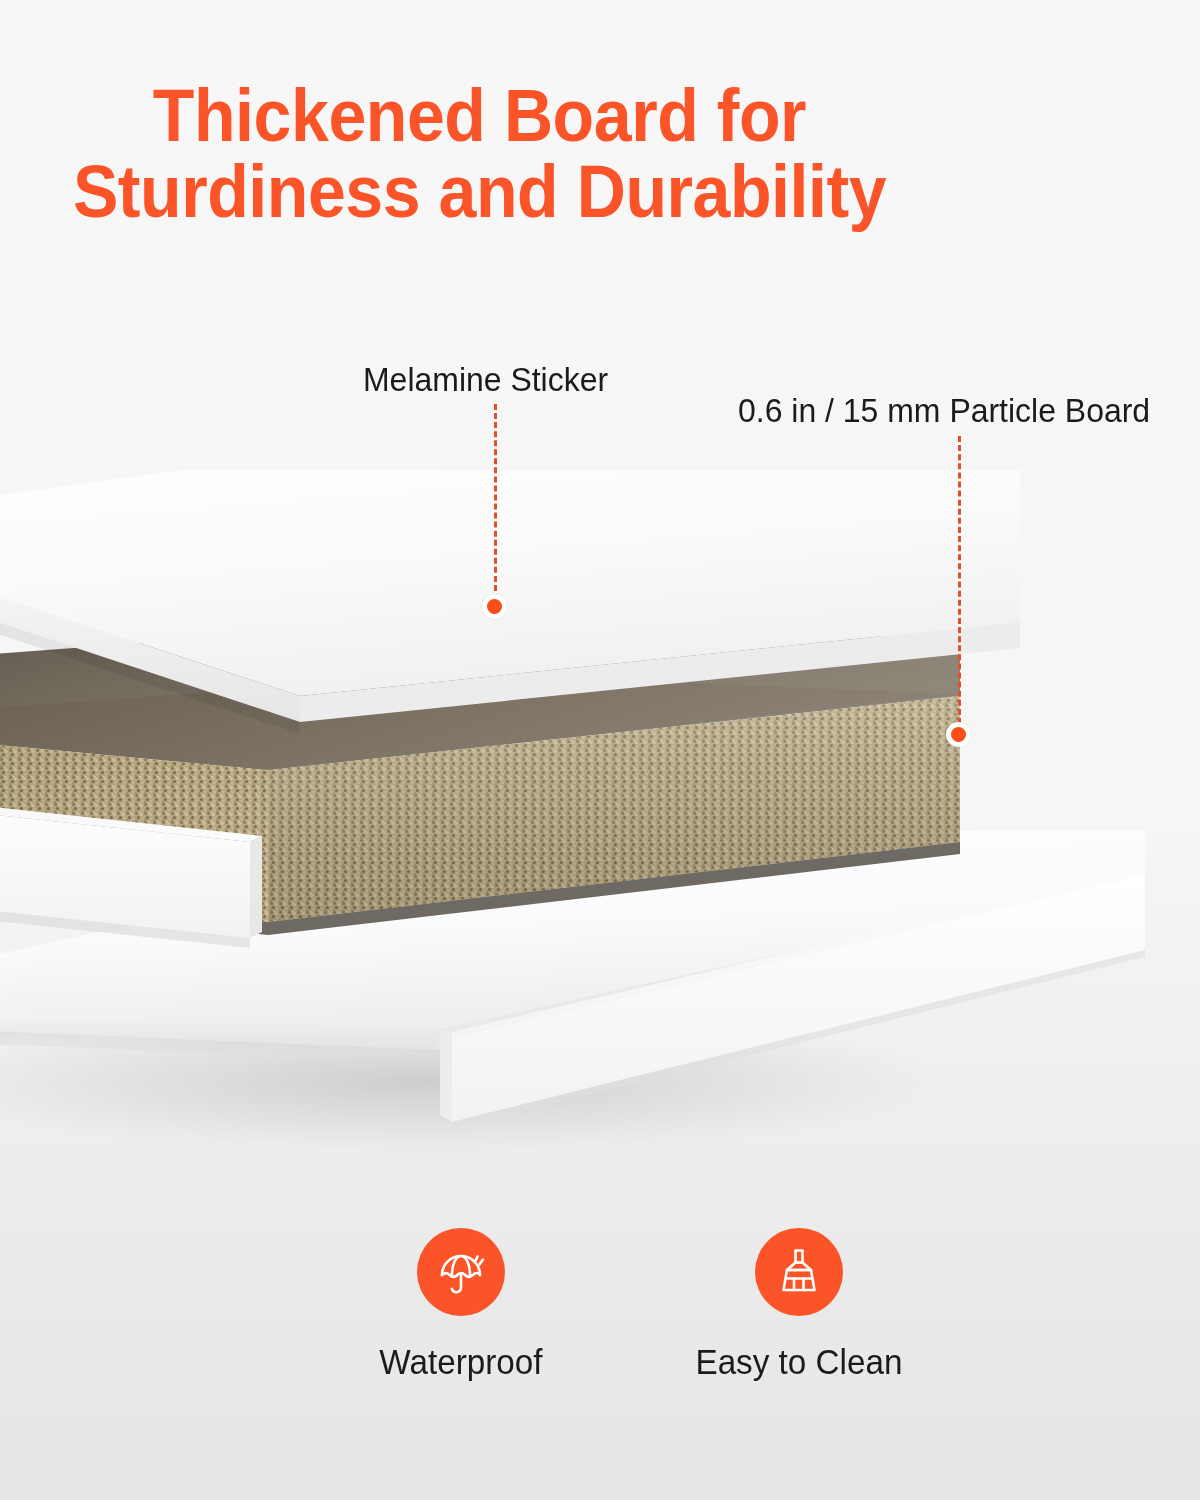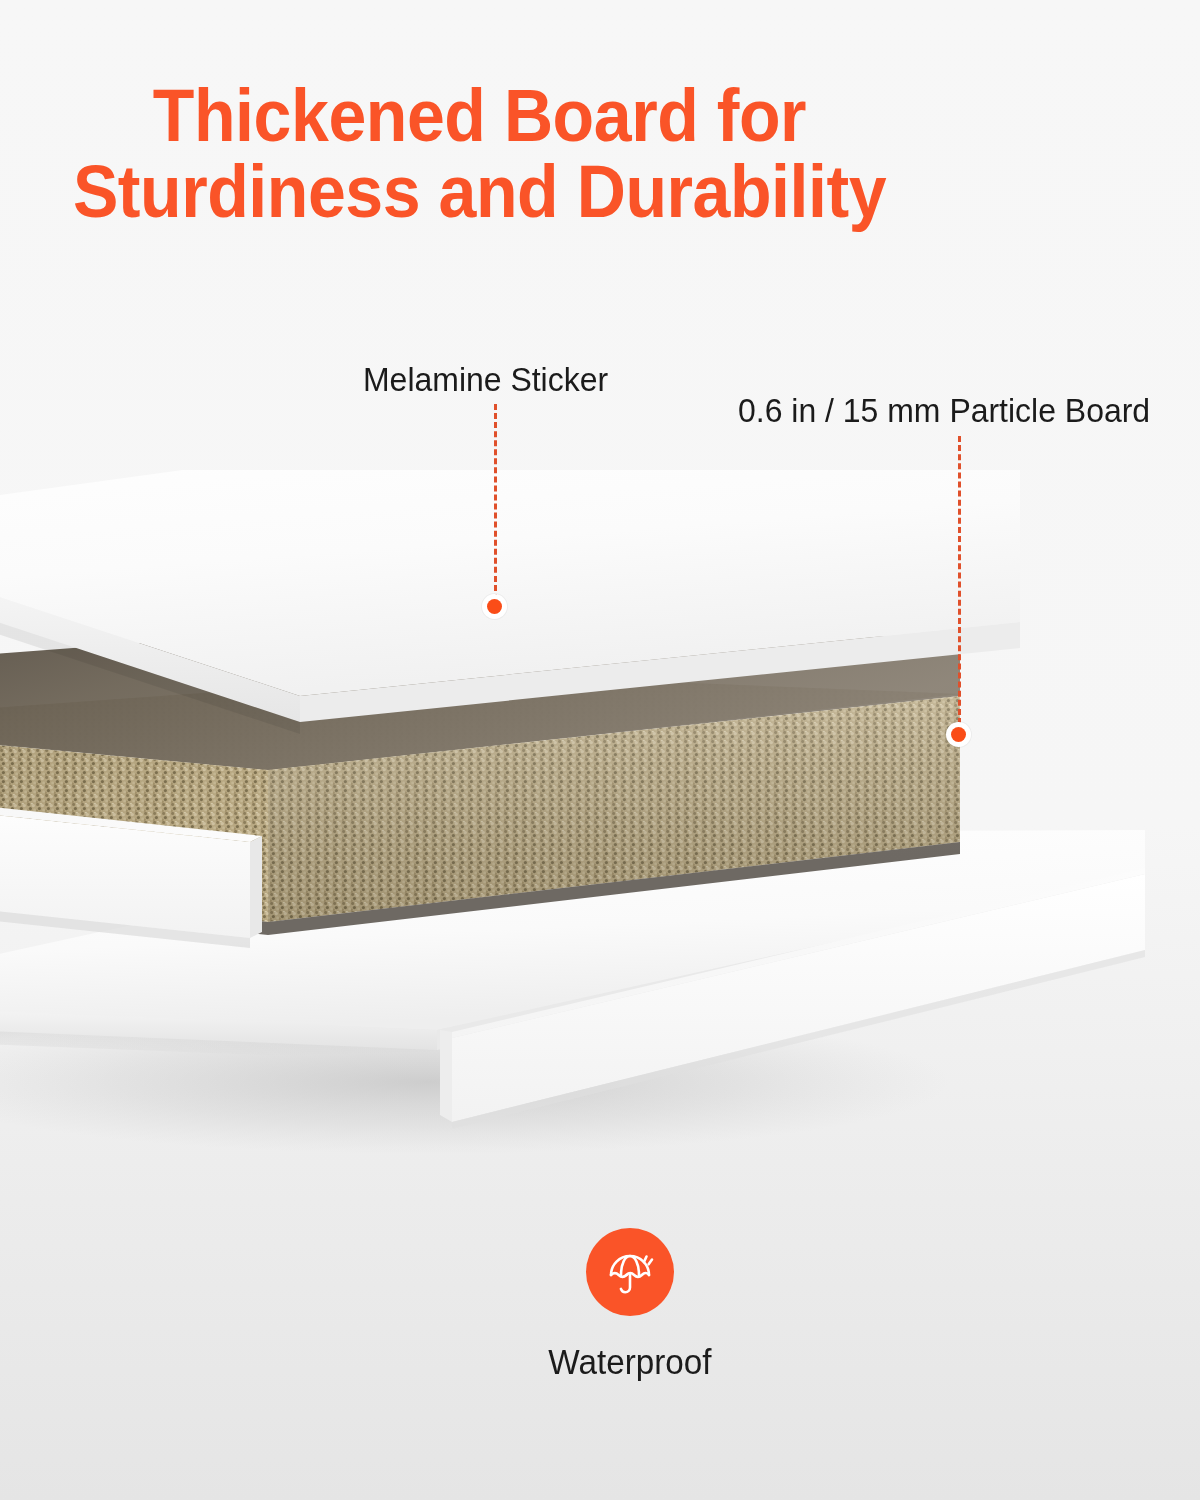--- a/index.html
+++ b/index.html
@@ -280,14 +280,27 @@
         <path d="M19 31 c0-11 4-19 9-19 s9 8 9 19"></path>
         <path d="M28 31 v12.5 c0 2.6-2.1 4.7-4.7 4.7 c-2.1 0-3.8-1.4-4.4-3.3"></path>
         <path d="M44.5 12.5 l-2.6 5.6"></path>
         <path d="M50 15.5 l-3.4 4.8"></path>
       </svg>
     </div>
     <div class="feature-label">Waterproof</div>
   </div>
 
 
+  <div class="feature">
+    <div class="feature-icon">
+      <svg width="56" height="56" viewBox="0 0 56 56" fill="none" stroke="#ffffff" stroke-width="2.6" stroke-linecap="round" stroke-linejoin="round">
+        <path d="M24.5 6.5 h7 v12 h-7 z"></path>
+        <path d="M24.5 18.5 h7 l8.5 7.5 h-24 z"></path>
+        <path d="M16 26 h24 l3.5 20 h-31 z"></path>
+        <path d="M16 34.5 h24"></path>
+        <path d="M23 34.5 v11.5"></path>
+        <path d="M32.5 34.5 v11.5"></path>
+      </svg>
+    </div>
+    <div class="feature-label">Easy to Clean</div>
+  </div>
 
 </div>
 
 </body></html>

